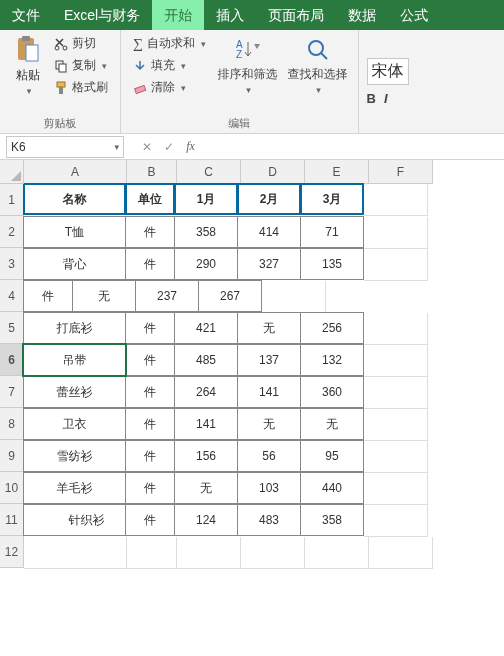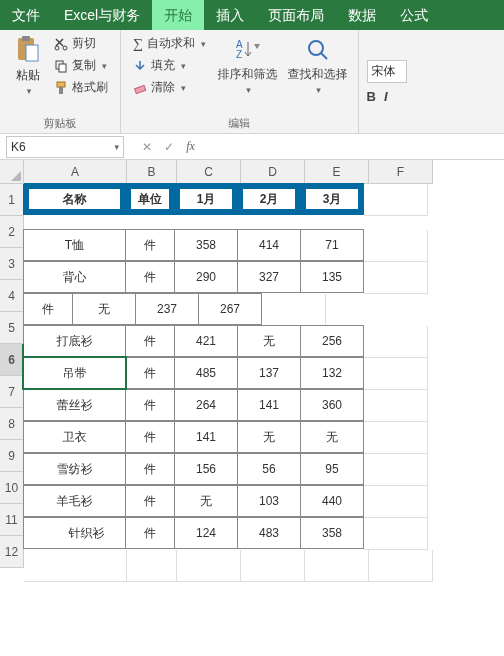--- a/index.html
+++ b/index.html
@@ -12,39 +12,39 @@
 .ribbon-group .title{font-size:11px;color:#666;padding-top:2px}
 .group-body{display:flex;gap:6px;align-items:center}
 .paste-big{display:flex;flex-direction:column;align-items:center;gap:2px;width:36px}
 .paste-big svg{margin-bottom:2px}
 .small-btns{display:flex;flex-direction:column;gap:3px;align-items:flex-start}
 .small-btn{display:flex;align-items:center;gap:4px;font-size:12px;color:#444;padding:1px 2px;cursor:pointer}
 .dd{margin-left:2px;color:#666;font-size:9px}
 .edit-group .group-body{gap:10px}
 .big-btn{display:flex;flex-direction:column;align-items:center;font-size:12px;color:#444;gap:2px;cursor:pointer}
 .font-group{padding-left:8px;display:flex;flex-direction:column;gap:6px;justify-content:center}
-.font-name{background:#fff;border:1px solid #c8c8c8;padding:2px 4px;font-size:12px;min-width:40px}
+.font-name{background:#fff;border:1px solid #c8c8c8;padding:2px 4px;font-size:16px;min-width:40px}
 .font-btns{display:flex;gap:8px;font-weight:bold;font-size:13px;color:#444}
 .namebox-row{display:flex;align-items:center;border-bottom:1px solid #d4d4d4;height:26px;background:#fff}
 .namebox{border:1px solid #c8c8c8;width:118px;height:22px;margin-left:6px;display:flex;align-items:center;justify-content:space-between;padding:0 4px;font-size:12px;background:#fff}
 .fx-icons{display:flex;align-items:center;gap:12px;margin-left:18px;color:#999}
 .fx-icons .fx{color:#666;font-style:italic;font-family:serif}
 .sheet{display:flex}
 .corner{width:24px;height:24px;border-right:1px solid #ccc;border-bottom:1px solid #ccc;background:#f0f0f0;position:relative}
 .corner::after{content:"";position:absolute;right:2px;bottom:2px;border-left:10px solid transparent;border-bottom:10px solid #b8b8b8}
 .colheads{display:flex}
 .colhead{height:24px;border-right:1px solid #ccc;border-bottom:1px solid #ccc;background:#f0f0f0;text-align:center;line-height:24px;font-size:12px;color:#555}
 .body-rows{display:flex;flex-direction:column}
 .row{display:flex}
 .rowhead{width:24px;border-right:1px solid #ccc;border-bottom:1px solid #ccc;background:#f0f0f0;text-align:center;font-size:12px;color:#555;display:flex;align-items:center;justify-content:center}
 .rowhead.sel{background:#d8d8d8;font-weight:bold;position:relative}
 .rowhead.sel::after{content:"";position:absolute;right:-1px;top:0;bottom:0;width:2px;background:#217346}
 .cell{border-right:1px solid #ddd;border-bottom:1px solid #ddd;display:flex;align-items:center;justify-content:center;font-size:12px;background:#fff}
 .cell.data{border:1px solid #888;margin:-1px 0 0 -1px}
-.cell.header{font-weight:bold;border:6px solid #0369a1;margin:-1px 0 15px -1px}
+.cell.header{font-weight:bold;border:2px solid #0369a1;margin:-1px 0 2px -1px}
 .cell.active{outline:2px solid #217346;outline-offset:-1px;z-index:2;position:relative}
 </style>
 </head>
 <body>
 
 <div class="menubar">
   <div class="tab">文件</div>
   <div class="tab">Excel与财务</div>
   <div class="tab active">开始</div>
   <div class="tab">插入</div>

